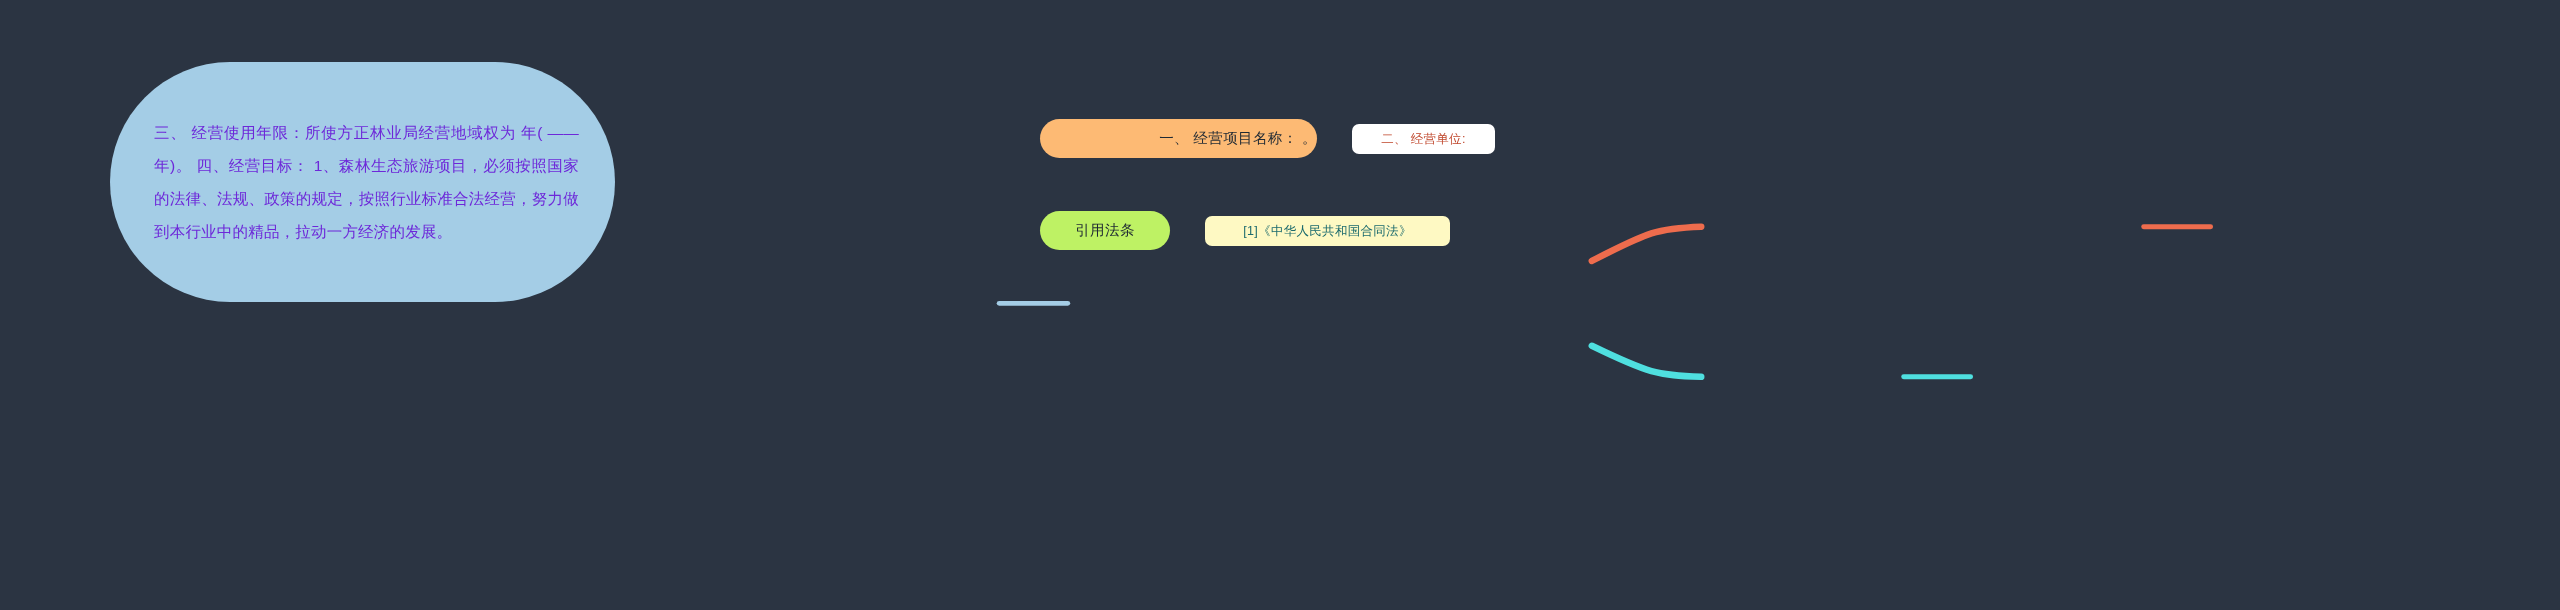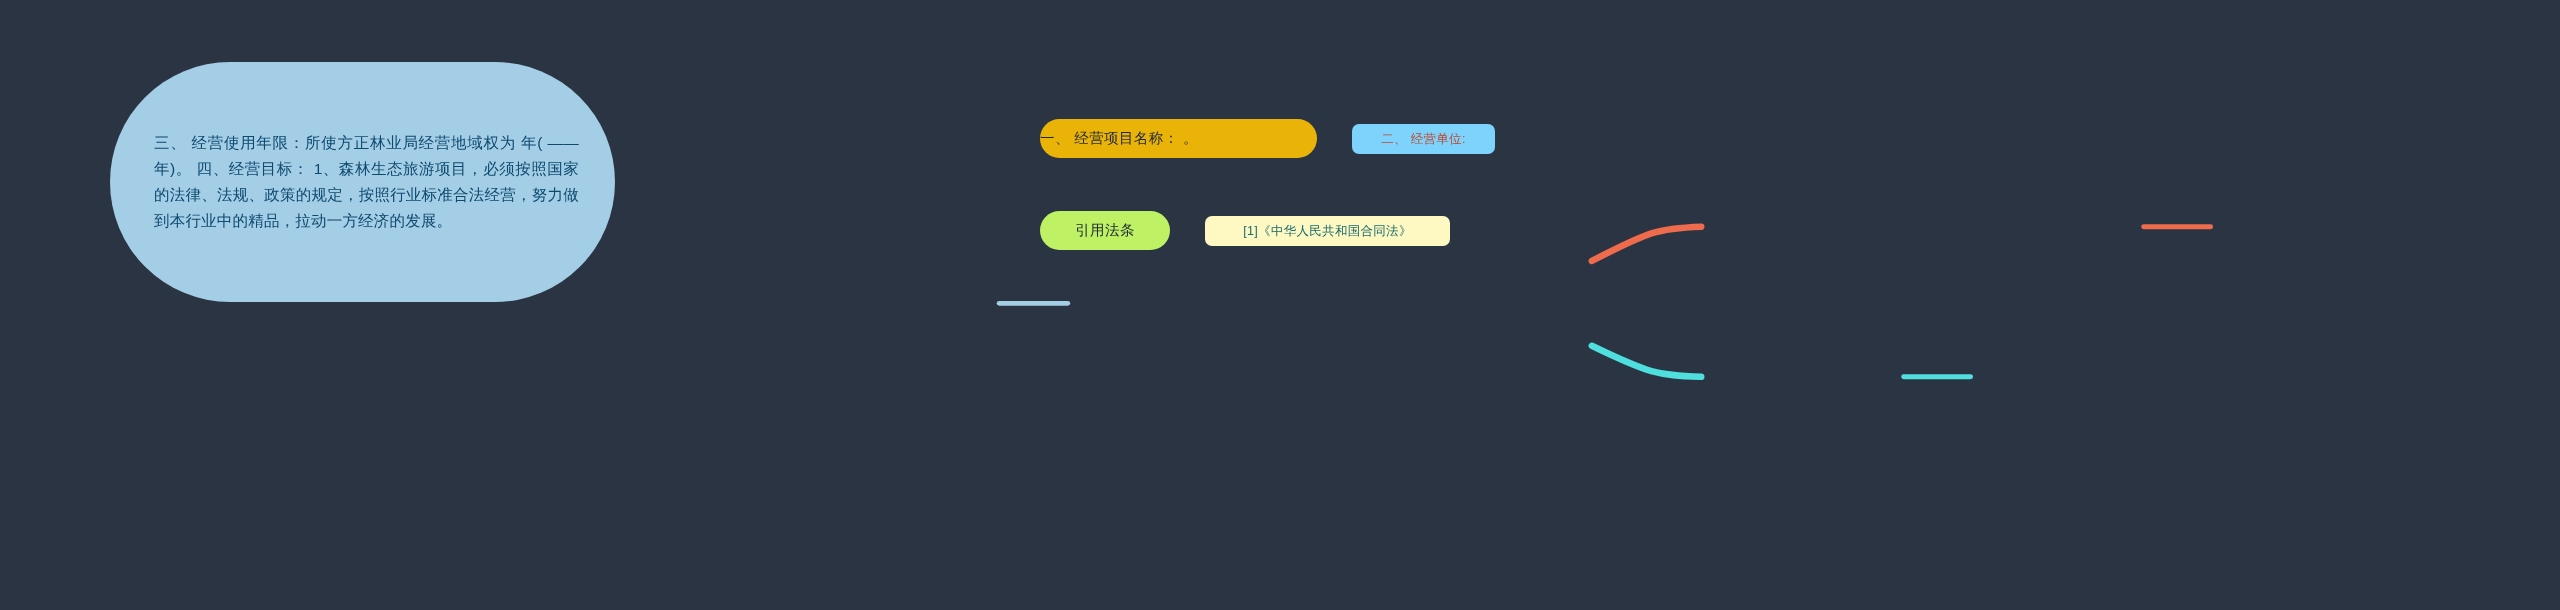--- a/index.html
+++ b/index.html
@@ -45,22 +45,22 @@
     top: 62px;
     width: 505px;
     height: 240px;
     background: #a4cde6;
     border-radius: 120px;
     padding: 26px 36px 26px 44px;
     justify-content: center;
   }
   .node-root-body .txt {
     font-size: 15.5px;
-    line-height: 26px;
-    color: #0c4a6e;
+    line-height: 33px;
+    color: #6d28d9;
     text-align: justify;
     text-justify: inter-character;
     letter-spacing: 0.2px;
     width: 100%;
   }
 
   
   .node-central {
     left: 654px;
     top: 158px;
@@ -77,37 +77,37 @@
     letter-spacing: 1px;
     white-space: nowrap;
   }
 
   
   .node-branch-orange {
     left: 1040px;
     top: 119px;
     width: 277px;
     height: 39px;
-    background: #eab308;
+    background: #fdba74;
     border-radius: 20px;
-    justify-content: flex-start;
+    justify-content: flex-end;
   }
   .node-branch-orange .txt {
     font-size: 14.5px;
     color: #1f2933;
     letter-spacing: 0.4px;
     white-space: nowrap;
   }
 
   .node-leaf-orange {
     left: 1352px;
     top: 124px;
     width: 143px;
     height: 30px;
-    background: #7dd3fc;
+    background: #ffffff;
     border-radius: 7px;
     justify-content: center;
   }
   .node-leaf-orange .txt {
     font-size: 12.5px;
     color: #c0472c;
     letter-spacing: 0.3px;
     white-space: nowrap;
   }
 

